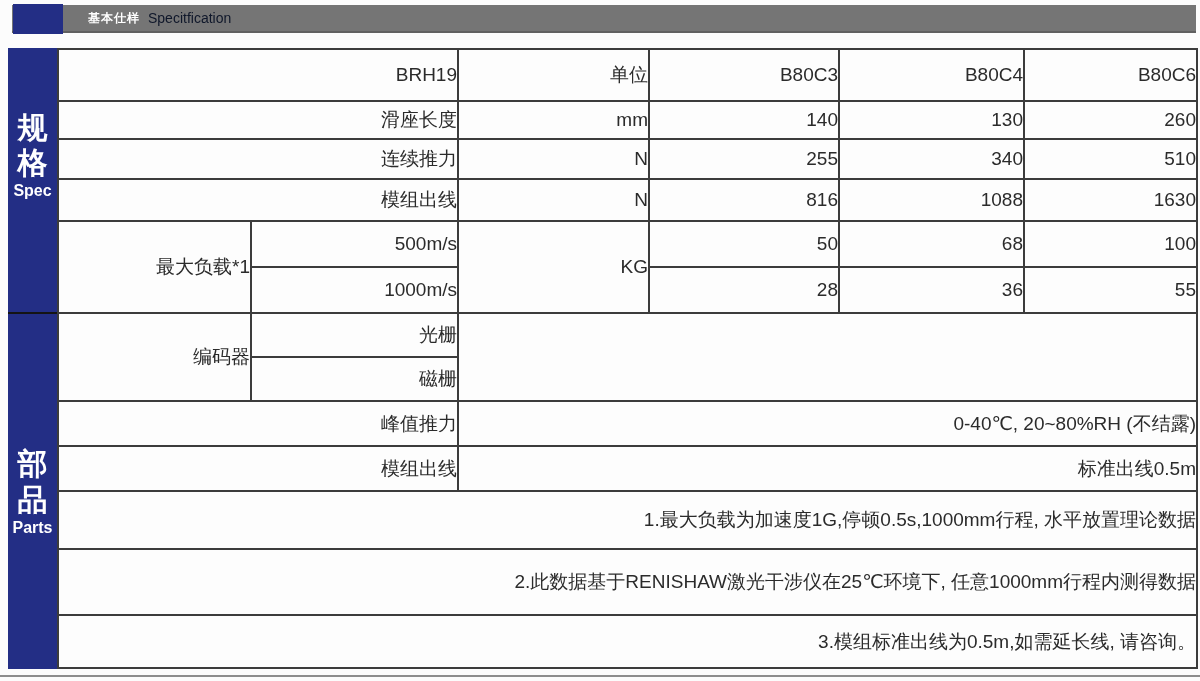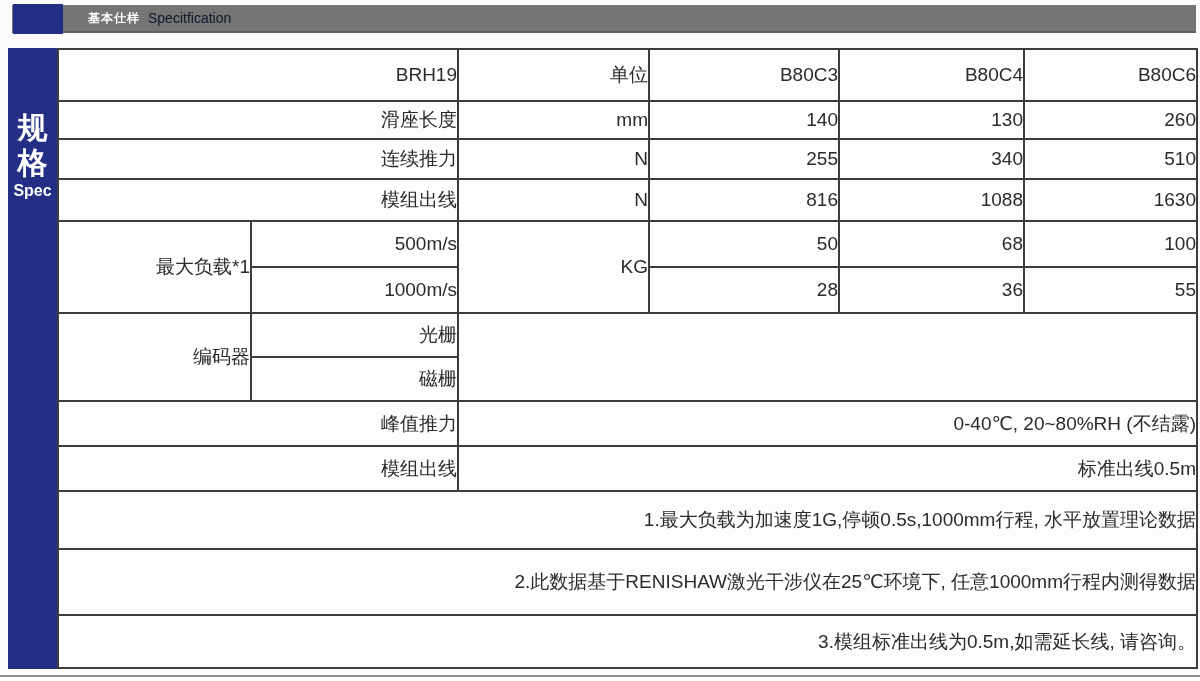--- a/index.html
+++ b/index.html
@@ -72,20 +72,24 @@
     <span class="bar-title-zh">基本仕样</span>
     <span class="bar-title-en">Specitfication</span>
   </div>
 
   <div class="layout">
 
     <div class="side-rail">
       <div class="rail-section rail-spec">
         <div class="rail-zh">规格</div>
         <div class="rail-en">Spec</div>
+      </div>
+      <div class="rail-section rail-parts">
+        <div class="rail-zh">部品</div>
+        <div class="rail-en">Parts</div>
       </div>
     </div>
 
     <table class="spec">
       <colgroup>
         <col style="width:193px">
           <col style="width:207px">
           <col style="width:191px">
         <col style="width:190px">
           <col style="width:185px">

